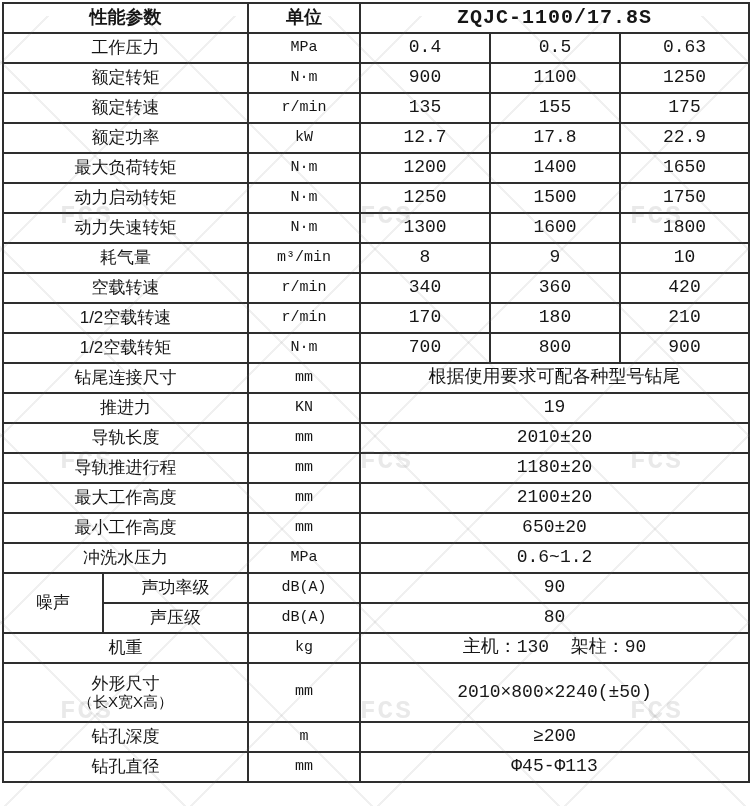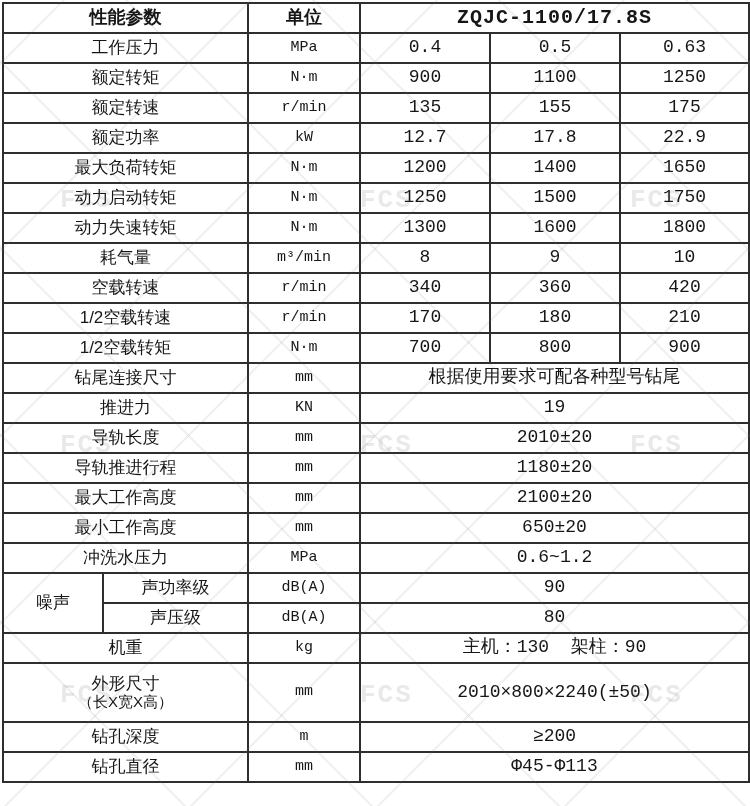--- a/index.html
+++ b/index.html
@@ -49,20 +49,21 @@
   .lbl2{font-size:15px;}
 
   
   .watermark-layer{
     position:absolute;inset:0;
     pointer-events:none;
     z-index:5;
     background-image:
       repeating-linear-gradient(45deg,  transparent 0 130px, rgba(110,110,110,0.10) 130px 132px),
       repeating-linear-gradient(-45deg, transparent 0 130px, rgba(110,110,110,0.10) 130px 132px);
+    margin-top: 16px;
   }
   .wm{
     position:absolute;
     font-family:"Liberation Mono","DejaVu Sans Mono",monospace;
     font-weight:bold;
     font-size:26px;
     color:rgba(100,100,100,0.14);
     filter:blur(0.6px);
     letter-spacing:2px;
   }

